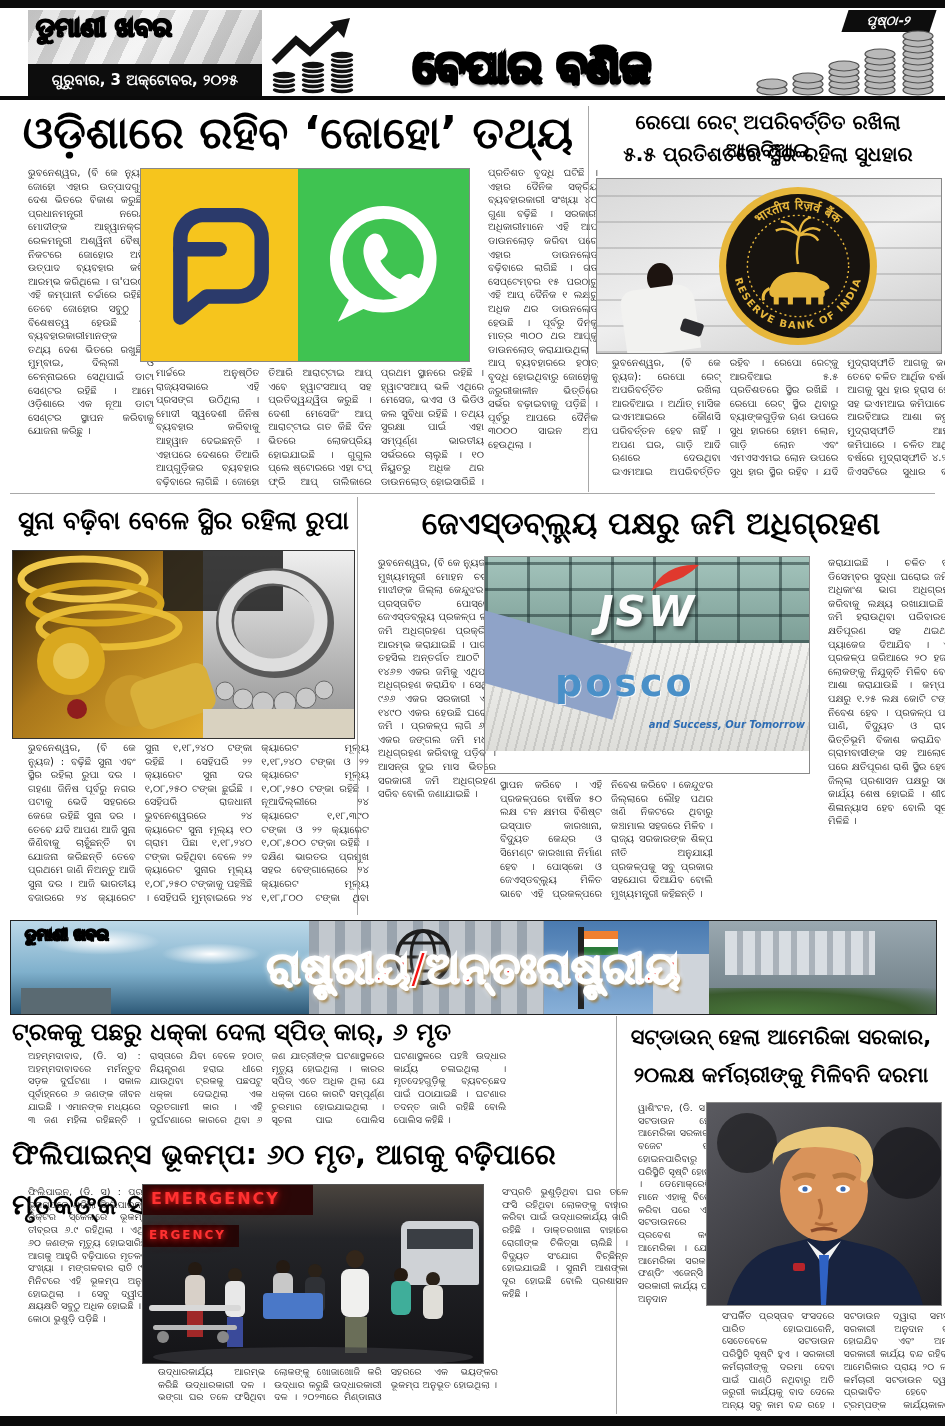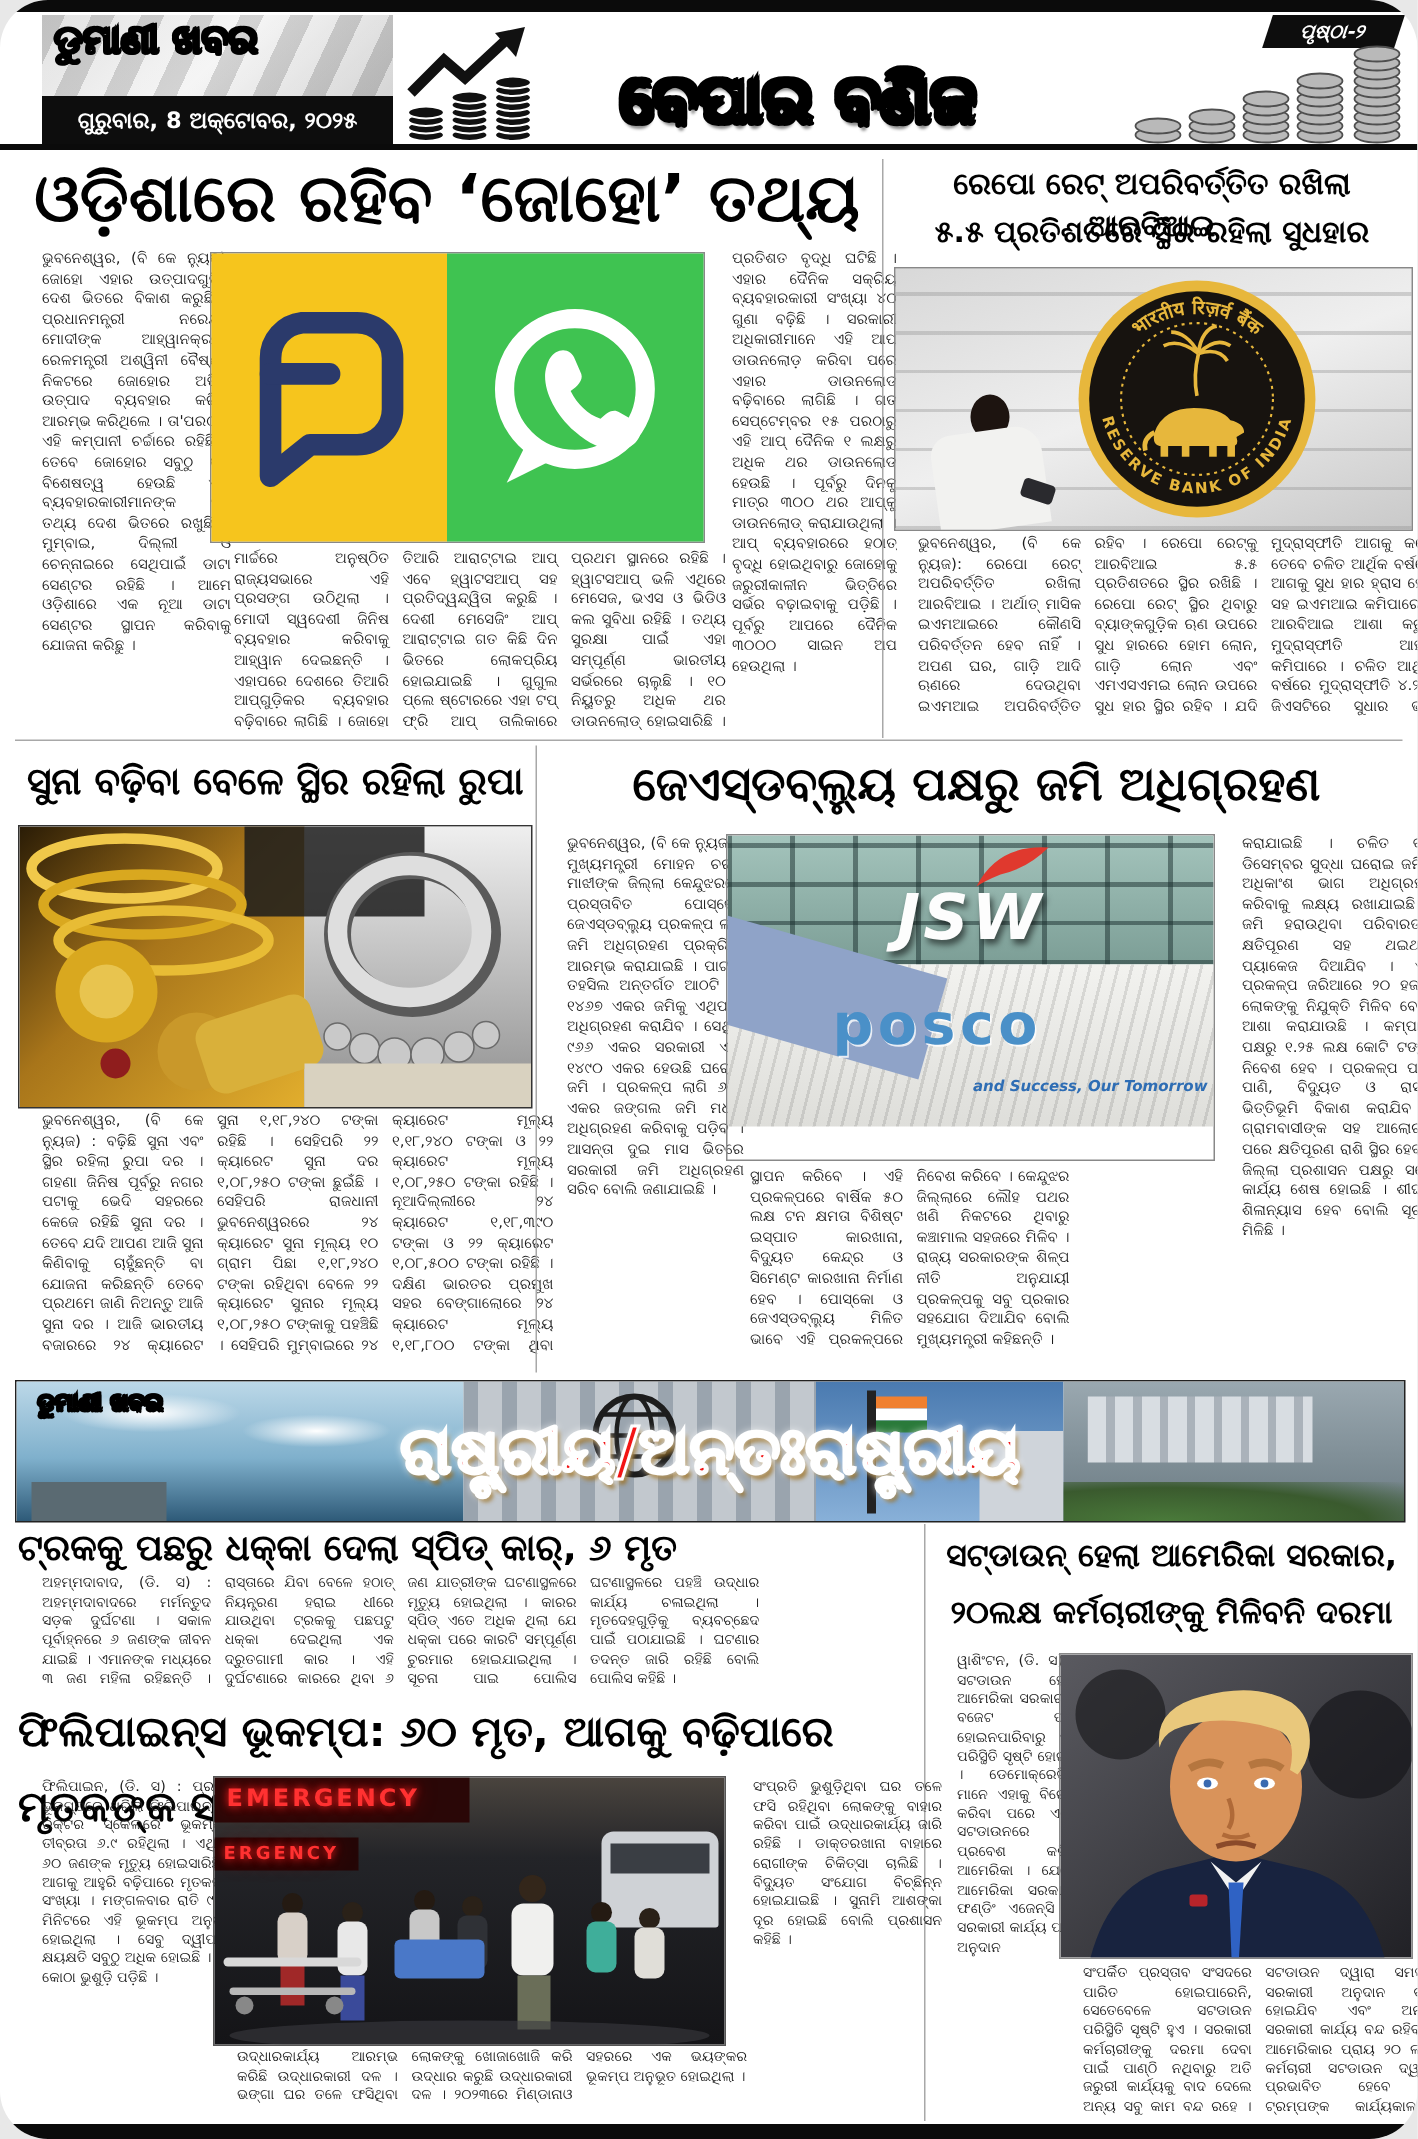--- a/index.html
+++ b/index.html
@@ -1,17 +1,17 @@
 <!DOCTYPE html>
 <html><head>
 <meta charset="utf-8">
 <style>
   html,body{margin:0;padding:0;background:#e8e8e8;}
   .page{position:relative;width:945px;height:1426px;background:#fff;margin:0 auto;
-        font-family:"DejaVu Sans",sans-serif;overflow:hidden;border-radius:32px;}
+        font-family:"DejaVu Sans",sans-serif;overflow:hidden;}
   .abs{position:absolute;}
   .bar{background:#0b0b0b;}
   .txt{font-size:10px;line-height:1.36;text-align:justify;color:#1c1c1c;overflow:hidden;
        column-fill:auto;margin-left:16px;}
   .txt-s{font-size:9.5px;line-height:1.34;}
   .cols3{column-count:3;column-gap:9px;}
   .cols2{column-count:2;column-gap:9px;}
   .cols5{column-count:5;column-gap:9px;}
   .hl{font-weight:700;color:#000;letter-spacing:0;}
   .center{text-align:center;}
@@ -60,21 +60,21 @@
 <body>
 
 <div class="page">
 
   <div class="abs bar" style="left:0;top:0;width:945px;height:8px"></div>
 
   <div class="abs masthead-bg" style="left:28px;top:10px;width:234px;height:88px">
     <div class="abs" style="left:8px;top:2px;font-size:26px;font-weight:800;white-space:nowrap">
       <span class="outline-r">ଡୁ</span><span class="outline-w">ମାଣୀ ଖବର</span>
     </div>
-    <div class="abs datebar" style="left:0;top:54px;width:234px;height:32px">ଗୁରୁବାର, 8 ଅକ୍ଟୋବର, ୨୦୨୫</div>
+    <div class="abs datebar" style="left:0;top:54px;width:234px;height:32px">ଗୁରୁବାର, 3 ଅକ୍ଟୋବର, ୨୦୨୫</div>
   </div>
 
   <svg class="abs" style="left:266px;top:16px" width="98" height="80" viewBox="0 0 98 80">
     <path d="M8 46 L30 24 L44 36 L72 10" stroke="#111" stroke-width="7" fill="none"></path>
     <path d="M64 6 L84 2 L78 22 Z" fill="#111"></path>
     <g fill="#111" stroke="#fff" stroke-width="1.4">
       <ellipse cx="18" cy="74" rx="12" ry="4"></ellipse>
         <ellipse cx="18" cy="69" rx="12" ry="4"></ellipse>
         <ellipse cx="18" cy="64" rx="12" ry="4"></ellipse>
         <ellipse cx="18" cy="59" rx="12" ry="4"></ellipse>

